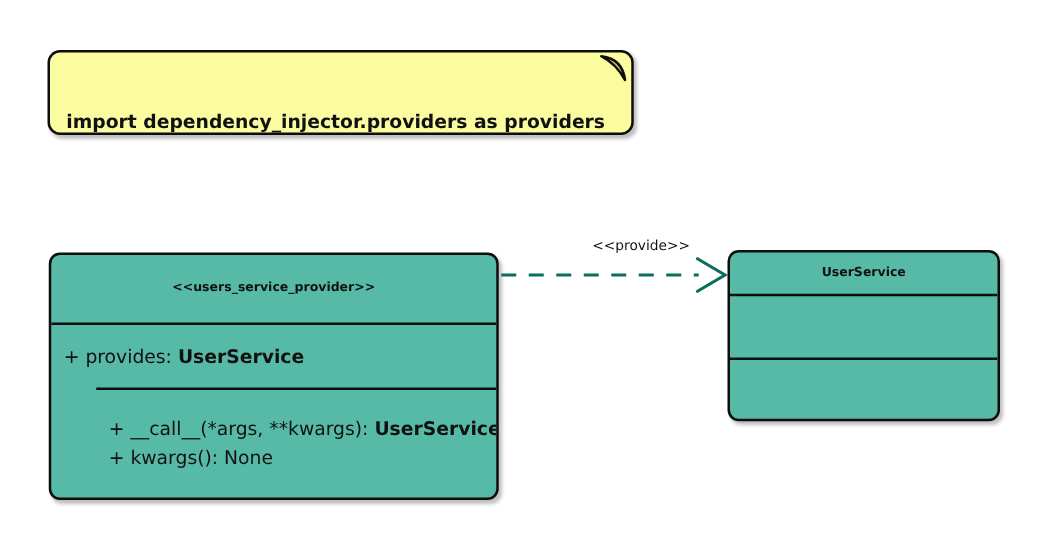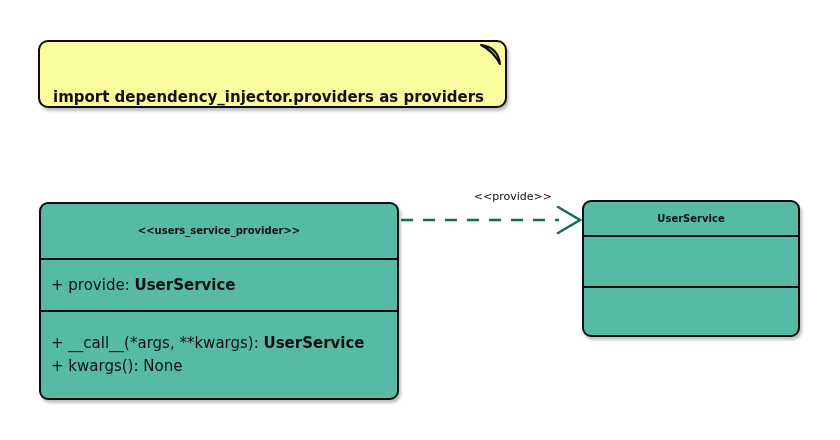--- a/index.html
+++ b/index.html
@@ -54,20 +54,21 @@
   .attrs-compartment {
     height: 52px;
     display: flex; align-items: center;
     padding-left: 10px;
   }
   .methods-compartment {
     flex: 1;
     display: flex; flex-direction: column; justify-content: center;
     padding-left: 10px;
     line-height: 23px;
+    margin-left: 36px;
   }
   .service-class .empty-compartment-1 { height: 51px; }
   .service-class .empty-compartment-2 { flex: 1; }
 
   .member-line { font-size: 15px; white-space: nowrap; }
   .type-bold { font-weight: bold; }
 
   
   .arrow-layer {
     position: absolute; left: 0; top: 0;
@@ -90,21 +91,21 @@
       <path d="M3 3 Q20 5 22 22 Q15 9 3 3 Z" fill="#C9C96B" stroke="#0d0d0d" stroke-width="2" stroke-linejoin="round"></path>
     </svg>
   </div>
 
   <div class="uml-class provider-class">
     <div class="class-header">
       <span>&lt;&lt;users_service_provider&gt;&gt;</span>
     </div>
     <div class="compartment attrs-compartment">
       <span class="member-line">
-        <span>+ provide: </span><span class="type-bold">UserService</span>
+        <span>+ provides: </span><span class="type-bold">UserService</span>
       </span>
     </div>
     <div class="compartment methods-compartment">
       <span class="member-line">
         <span>+ __call__(*args, **kwargs): </span><span class="type-bold">UserService</span>
       </span>
       <span class="member-line">
         <span>+ kwargs(): None</span><span class="type-bold"></span>
       </span>
     </div>

